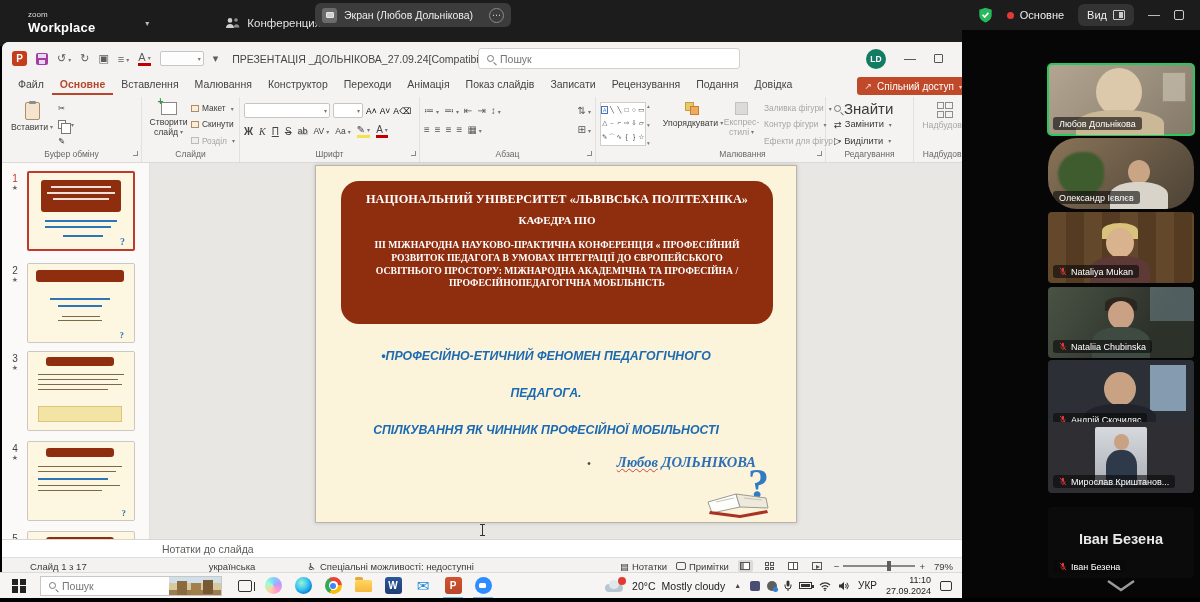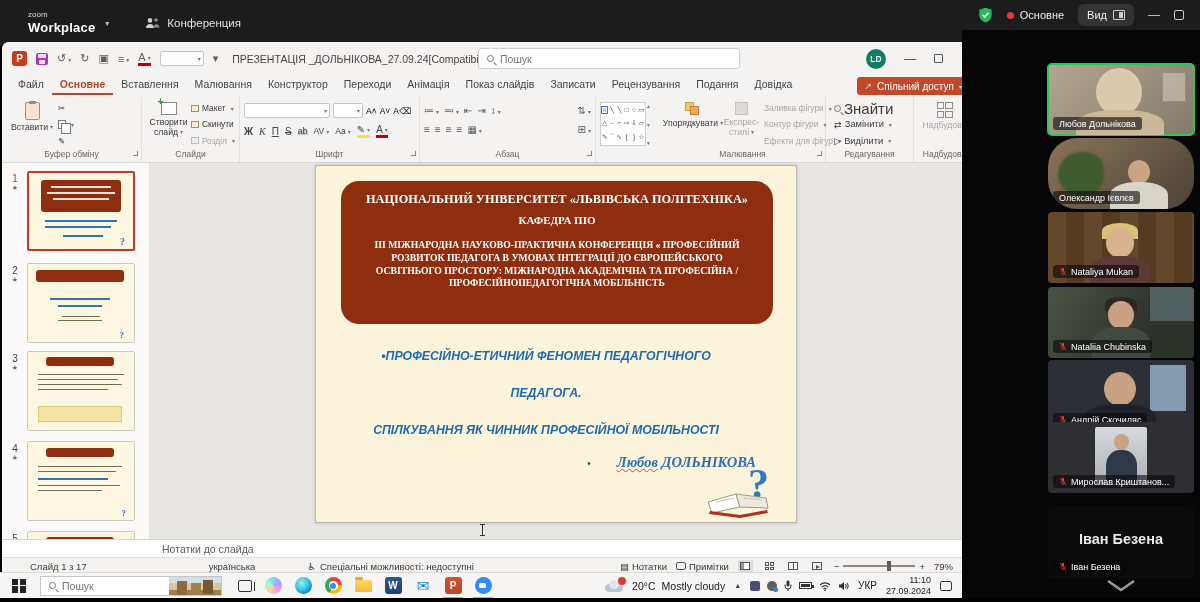--- a/index.html
+++ b/index.html
@@ -1,21 +1,21 @@
 <!DOCTYPE html>
 <html><head>
 <meta charset="utf-8">
 <style>
   * { margin:0; padding:0; box-sizing:border-box; }
   html,body { background:#000; }
   body { font-family:"Liberation Sans","DejaVu Sans",sans-serif; }
   .screen { position:relative; width:1200px; height:602px; background:#000; overflow:hidden; }
 
   
-  .zoombar { position:absolute; left:0; top:0; width:1200px; height:46px; background:#1c1c1c; display:flex; align-items:center; }
+  .zoombar { position:absolute; left:0; top:0; width:1200px; height:46px; background:#1c1c1c; display:flex; align-items:center;gap:40px; }
   .zbrand { margin-left:28px; color:#fff; line-height:1; }
   .zbrand .zb-top { font-size:8px; color:#ddd; display:block; }
   .zbrand .zb-bot { font-size:13px; font-weight:bold; letter-spacing:.2px; }
   .zchev { color:#bbb; font-size:8px; margin-left:10px; }
   .zmeet { display:flex; align-items:center; gap:7px; margin-left:36px; color:#e3e3e3; font-size:11.5px; }
   .ztab { position:absolute; left:315px; top:3px; width:196px; height:24px; background:#3c3c3c; border-radius:6px; display:flex; align-items:center; padding:0 7px; gap:7px; }
   .ztab-ico { width:15px; height:15px; background:#6b6b6b; border-radius:3px; display:flex; align-items:center; justify-content:center; }
   .ztab-ico span { width:8px; height:6px; border:1px solid #e8e8e8; background:#cfcfcf; border-radius:1px; display:block; }
   .ztab-label { color:#ececec; font-size:10.5px; white-space:nowrap; flex:1; }
   .ztab-more { width:15px; height:15px; border:1px solid #8b8b8b; border-radius:50%; color:#cfcfcf; font-size:9px; display:flex; align-items:center; justify-content:center; }
@@ -266,20 +266,27 @@
     </div>
     <span class="zchev">▾</span>
     <div class="zmeet">
       <svg width="15" height="12" viewBox="0 0 15 12">
           <circle cx="5" cy="3.4" r="2.3" fill="#cfcfcf"></circle>
           <path d="M1 11c0-2.6 1.8-4 4-4s4 1.4 4 4z" fill="#cfcfcf"></path>
           <circle cx="11" cy="3" r="1.8" fill="#8e8e8e"></circle>
           <path d="M8.6 10.4c.3-2 1.4-3.1 2.9-3.1 1.6 0 2.6 1.2 2.9 3.1z" fill="#8e8e8e"></path>
         </svg>
       <span>Конференция</span>
+    </div>
+    <div class="ztab">
+      <span class="ztab-ico">
+          <span></span>
+        </span>
+      <span class="ztab-label">Экран (Любов Дольнікова)</span>
+      <span class="ztab-more">⋯</span>
     </div>
     <div class="zright">
       <svg width="15" height="16" viewBox="0 0 16 17">
           <path d="M8 .8 14.6 3v5.3c0 4.3-2.9 7-6.6 8.2C4.3 15.3 1.4 12.6 1.4 8.3V3Z" fill="#27b95c"></path>
           <path d="m4.9 8.3 2.2 2.3 4-4.4" stroke="#fff" stroke-width="1.7" fill="none"></path>
         </svg>
       <div class="zrec">
         <span class="zrec-dot"></span>
         <span>Основне</span>
       </div>

